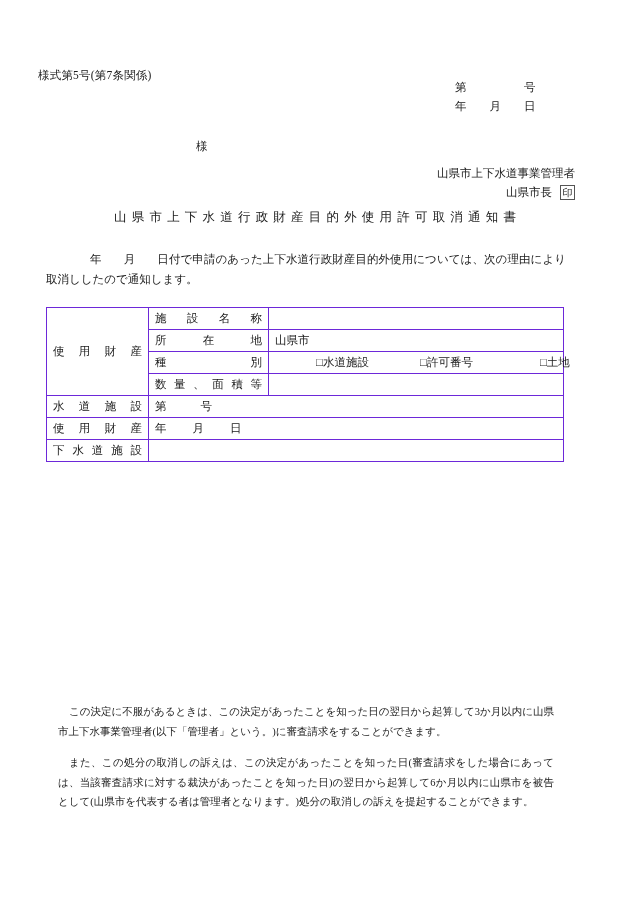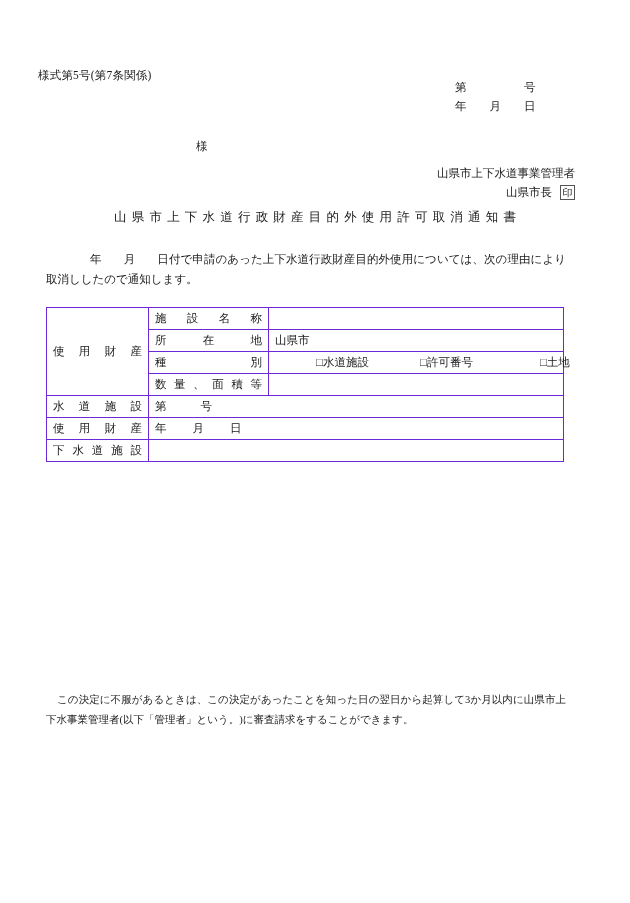--- a/index.html
+++ b/index.html
@@ -132,21 +132,21 @@
   
   .notes {
     position: absolute;
     left: 46px; top: 690px;
     width: 520px;
     font-size: 10.5px;
     line-height: 19.5px;
     text-align: justify;
   }
   .notes p {
-    margin: 0;
+    margin: 12px;
     text-indent: 11px;
   }
 </style>
 </head>
 <body>
 
 <div class="page">
 
   <div class="form-no">様式第5号(第7条関係)</div>
 
@@ -206,15 +206,16 @@
     </tr>
     <tr>
       <td class="c1 lbl reason-cell">下水道施設</td>
       <td class="val reason-cell" colspan="2"></td>
     </tr>
   </tbody>
     </table>
 
   <div class="notes">
     <p>この決定に不服があるときは、この決定があったことを知った日の翌日から起算して3か月以内に山県市上下水事業管理者(以下「管理者」という。)に審査請求をすることができます。</p>
+    <p>また、この処分の取消しの訴えは、この決定があったことを知った日(審査請求をした場合にあっては、当該審査請求に対する裁決があったことを知った日)の翌日から起算して6か月以内に山県市を被告として(山県市を代表する者は管理者となります。)処分の取消しの訴えを提起することができます。</p>
   </div>
 
 </div>
 
 </body></html>

